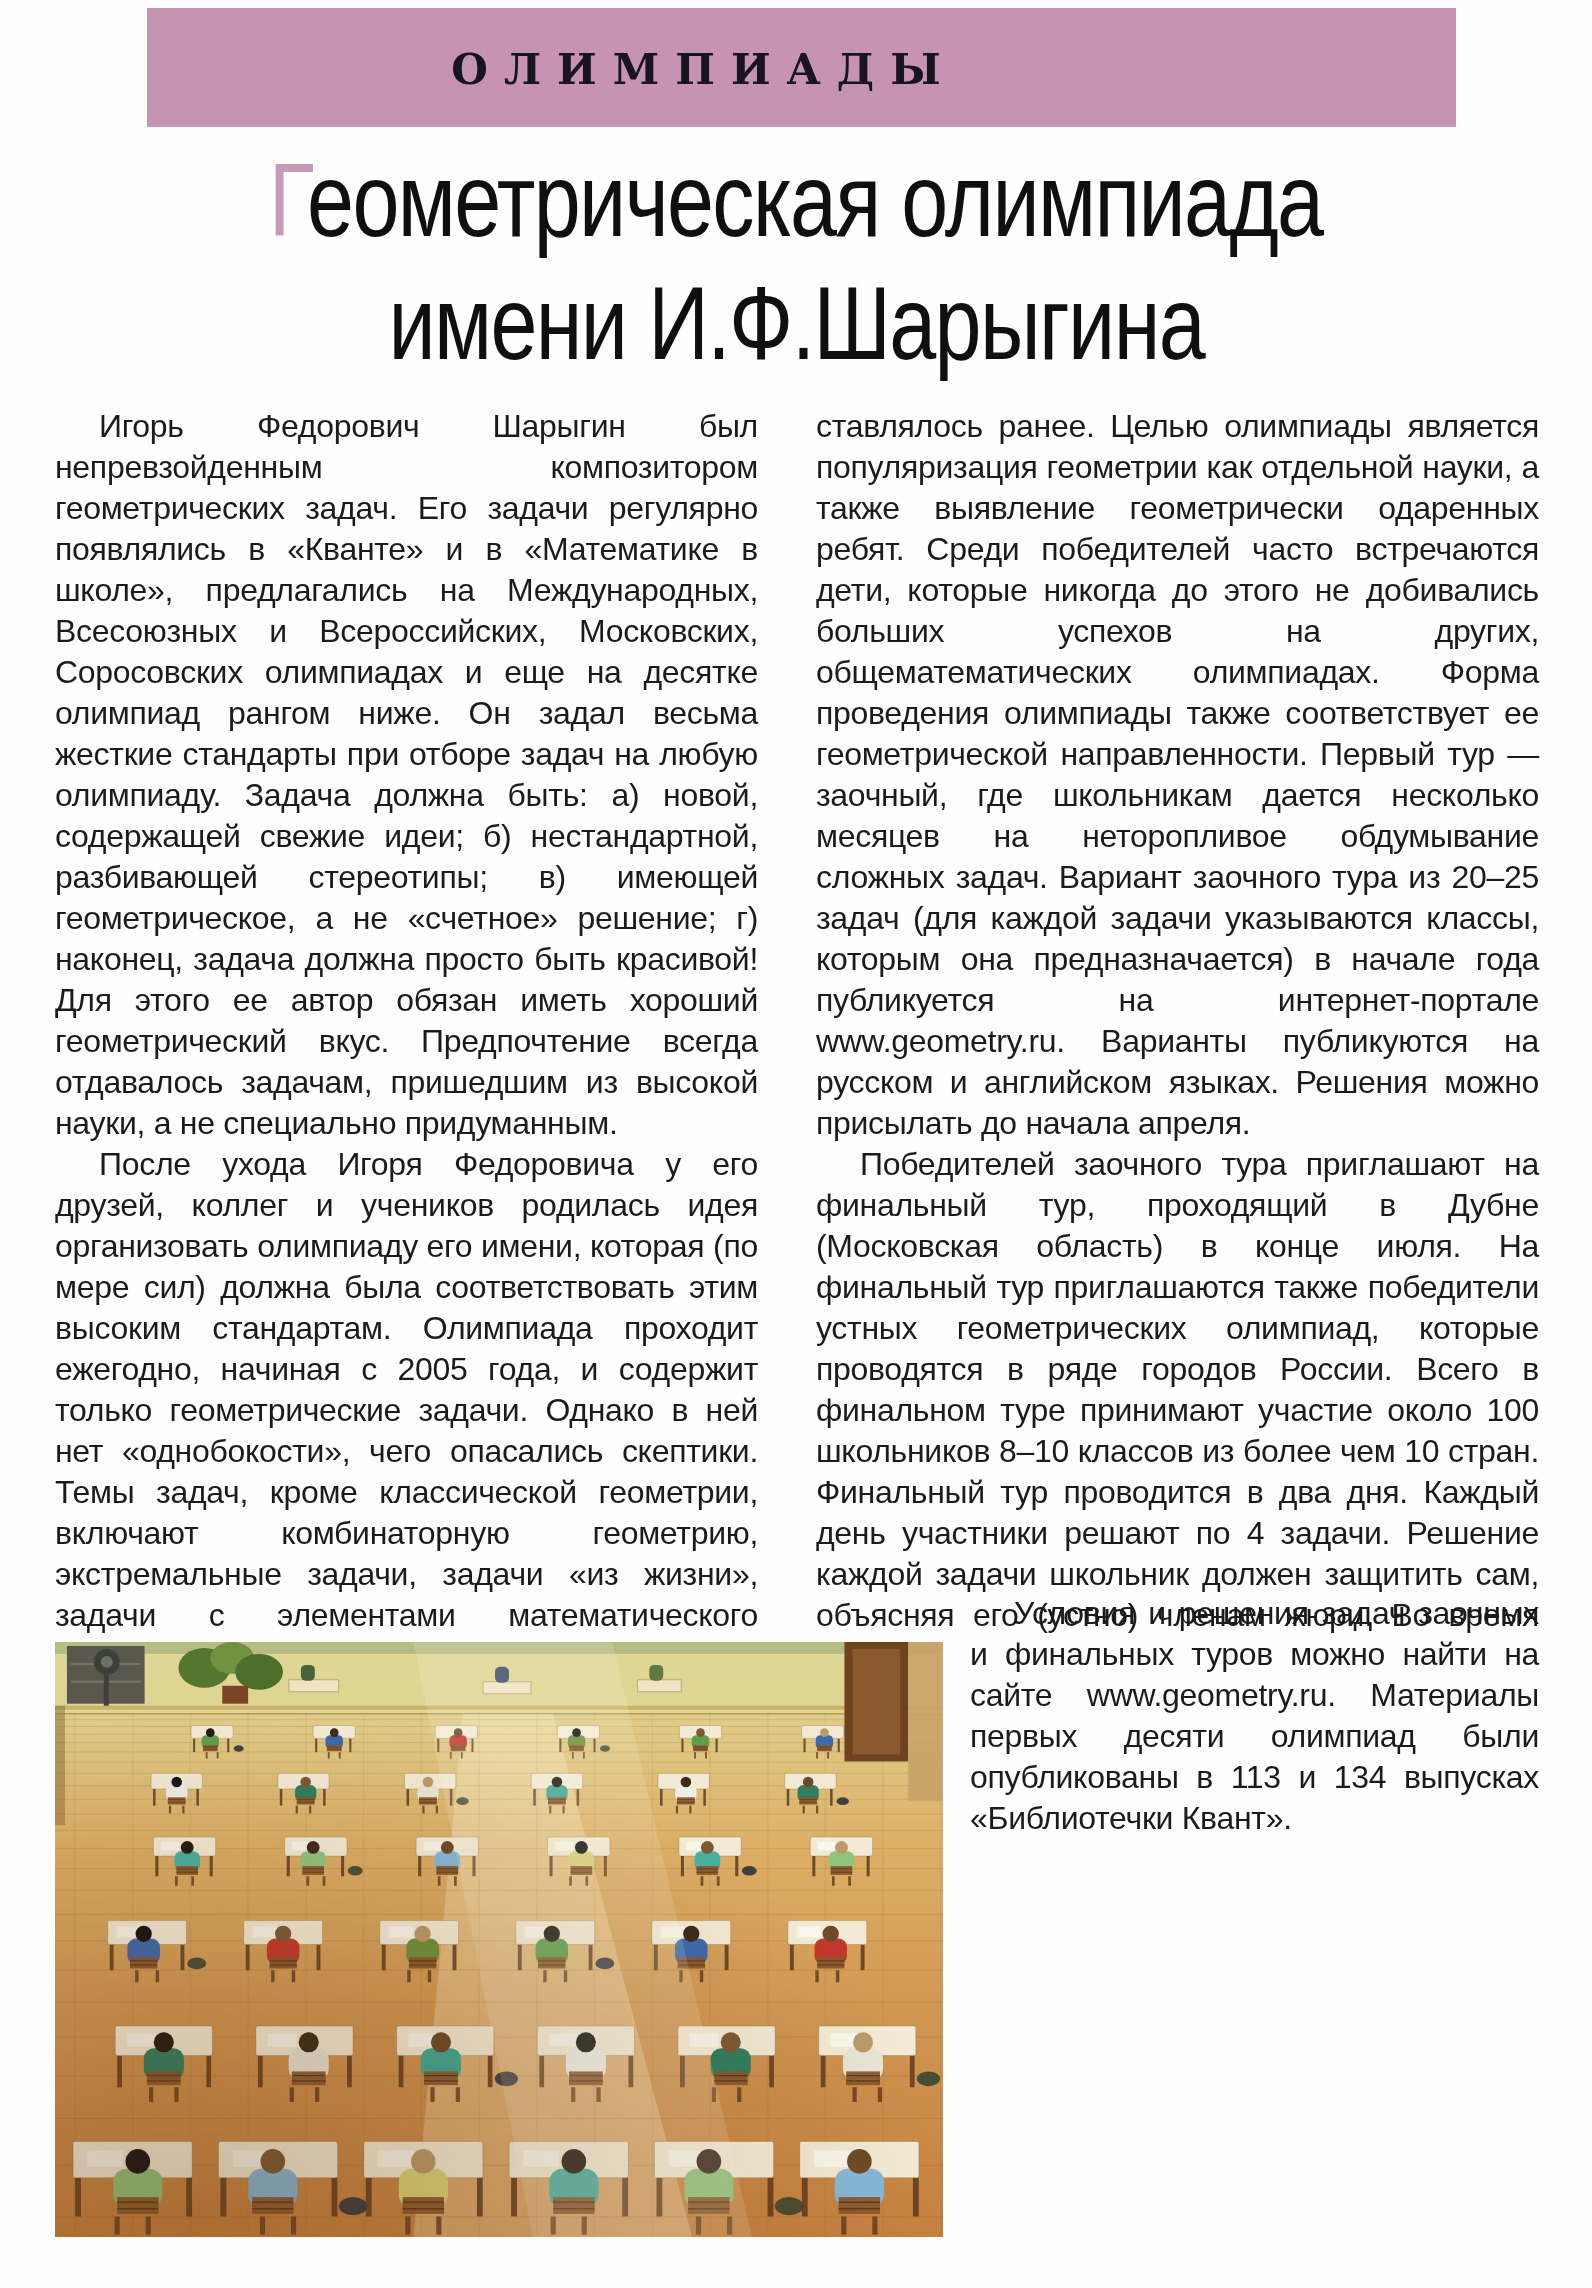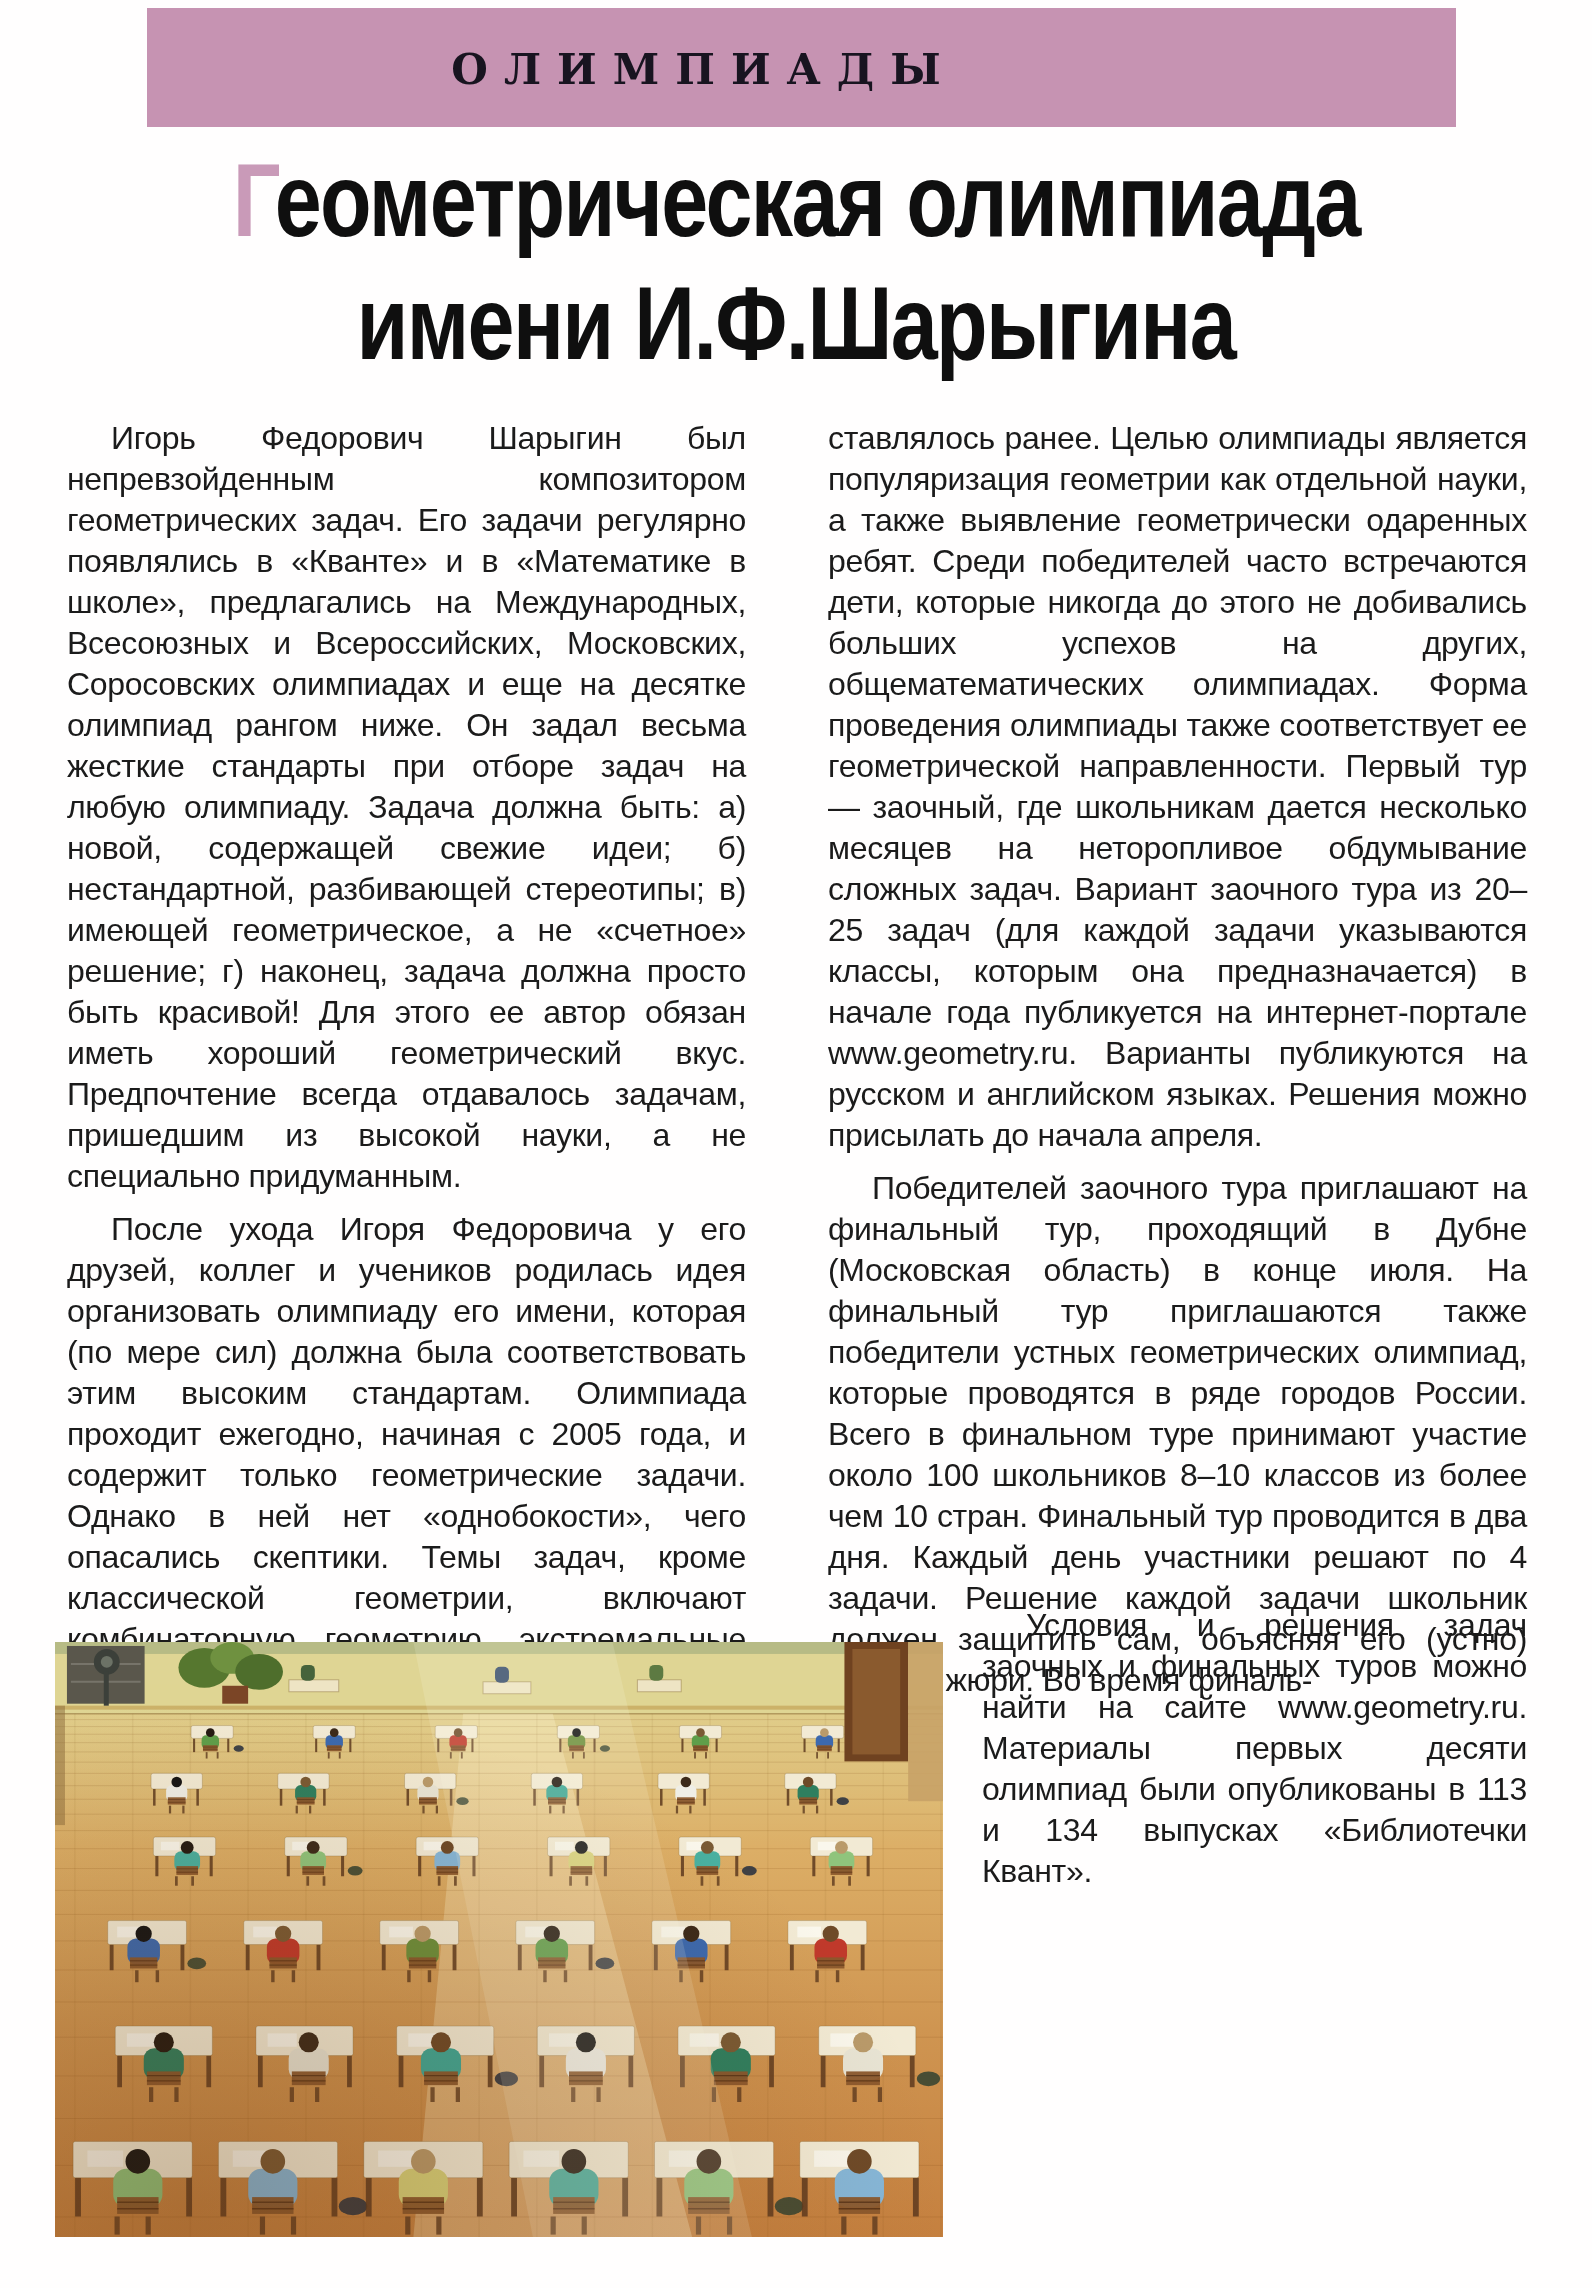--- a/index.html
+++ b/index.html
@@ -7,26 +7,26 @@
         font-family:"Liberation Sans",sans-serif;color:#1b1b1b;overflow:hidden;}
 
   
   .banner{position:absolute;left:139px;top:8px;width:1309px;height:119px;}
   .banner-text{position:absolute;left:0;top:50%;transform:translateY(-46%);
         width:1114px;text-align:center;font-family:"DejaVu Serif",serif;
         font-weight:700;font-size:42px;letter-spacing:16px;color:#181420;}
 
   
   .title{position:absolute;left:0;top:139px;width:1592px;margin:0;font-weight:400;color:#0f0f0f;}
-  .title .line{text-align:center;font-size:103px;line-height:123px;white-space:nowrap;font-weight:bold;}
+  .title .line{text-align:center;font-size:103px;line-height:123px;white-space:nowrap;}
   .tinner{display:inline-block;transform:scaleX(0.82);transform-origin:50% 50%;letter-spacing:-2px;}
 
   
   .col{position:absolute;font-size:32px;line-height:41px;letter-spacing:-0.3px;}
-  .col p{margin:12px;text-align:justify;}
+  .col p{margin:0;text-align:justify;}
   .col p.indent{text-indent:44px;}
   .col-left{left:55px;top:406px;width:703px;}
   .col-right{left:816px;top:406px;width:723px;}
   .col-wrap{left:970px;top:1593px;width:569px;}
 
   
   .photo{position:absolute;left:55px;top:1642px;width:888px;height:595px;overflow:hidden;}
   .photo svg{display:block;width:100%;height:100%;}
 </style>
 </head>

